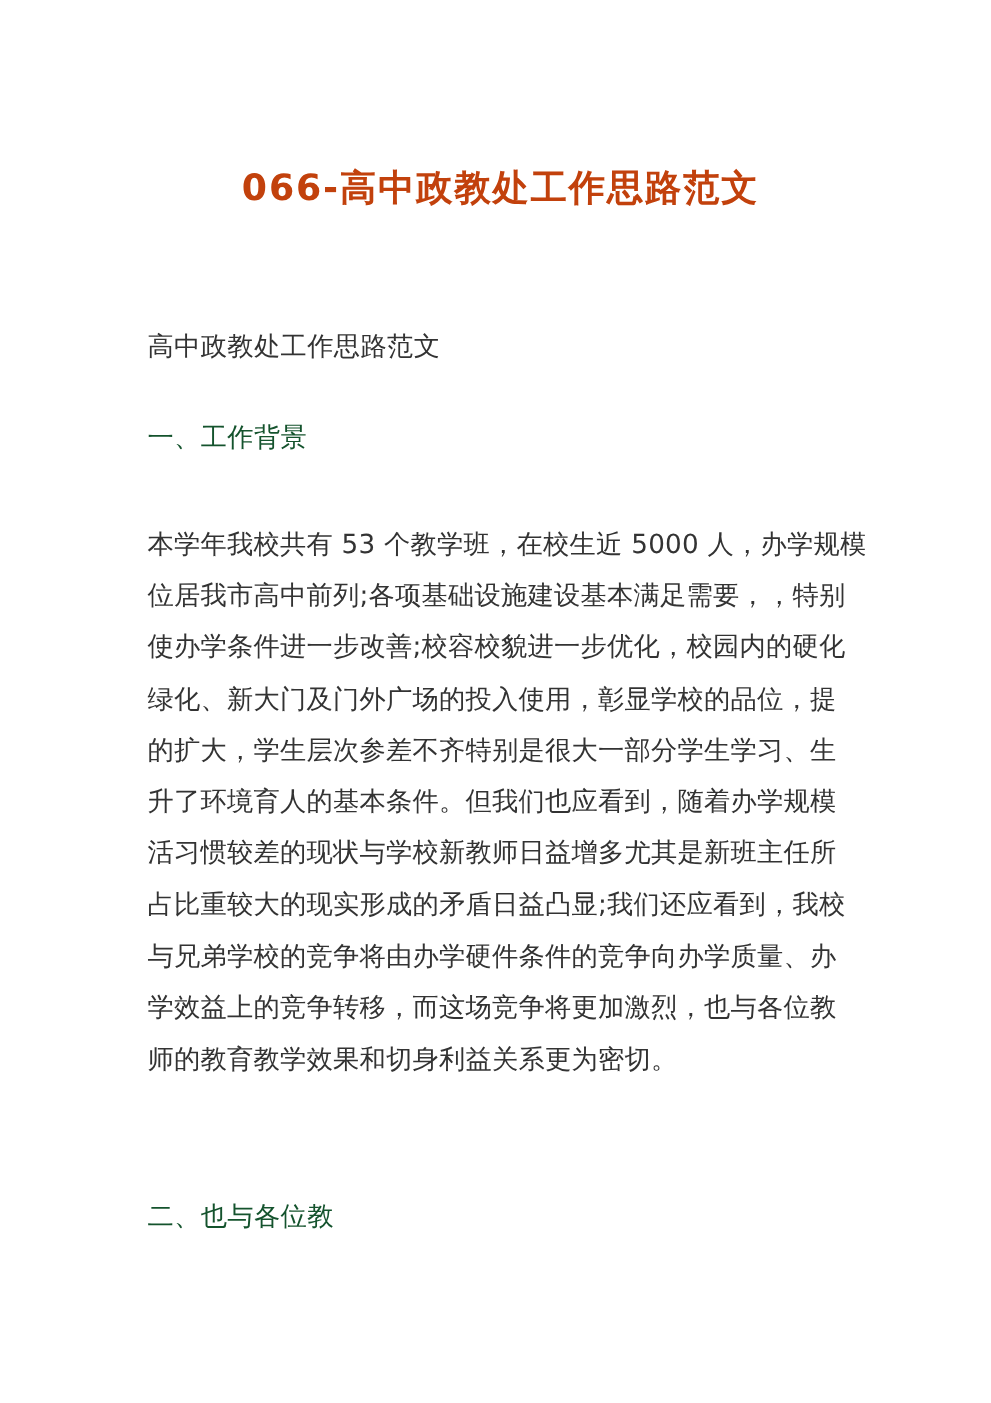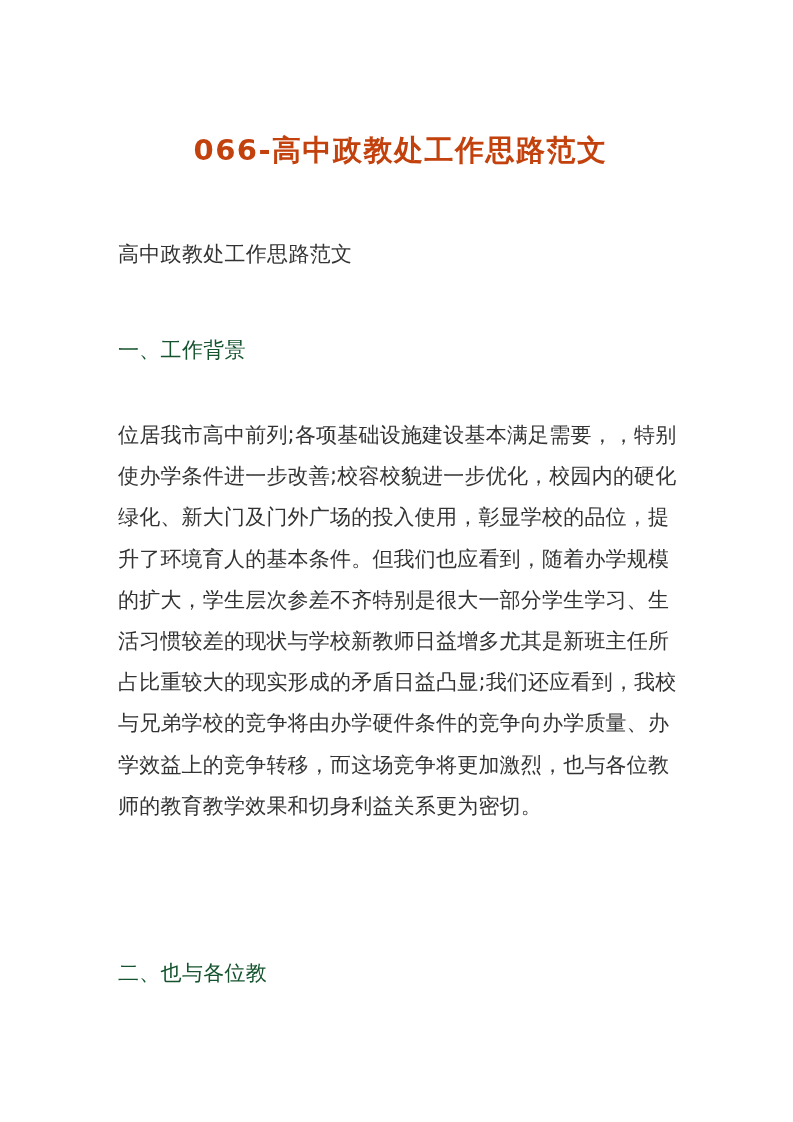--- a/index.html
+++ b/index.html
@@ -23,21 +23,21 @@
     margin: 4px;
     text-align: center;
     font-size: 29px;
     line-height: 34px;
     font-weight: bold;
     letter-spacing: 1.5px;
     color: #c2410c;
   }
   .subtitle {
     position: absolute;
-    top: 241px;
+    top: 264px;
     left: 118px;
     margin: 0;
     font-size: 21px;
     line-height: 26px;
     font-weight: normal;
     letter-spacing: 0.3px;
     color: #333333;
   }
   .section-heading {
     position: absolute;
@@ -70,25 +70,26 @@
 <body>
 
 <div class="page">
   <h1 class="doc-title">066-高中政教处工作思路范文</h1>
 
   <p class="subtitle">高中政教处工作思路范文</p>
 
   <p class="section-heading first">一、工作背景</p>
 
   <div class="body-block">
+      <div class="body-line">本学年我校共有 53 个教学班，在校生近 5000 人，办学规模</div>
       <div class="body-line">位居我市高中前列;各项基础设施建设基本满足需要，，特别</div>
       <div class="body-line">使办学条件进一步改善;校容校貌进一步优化，校园内的硬化</div>
       <div class="body-line">绿化、新大门及门外广场的投入使用，彰显学校的品位，提</div>
+      <div class="body-line">的扩大，学生层次参差不齐特别是很大一部分学生学习、生</div>
       <div class="body-line">升了环境育人的基本条件。但我们也应看到，随着办学规模</div>
-      <div class="body-line">的扩大，学生层次参差不齐特别是很大一部分学生学习、生</div>
       <div class="body-line">活习惯较差的现状与学校新教师日益增多尤其是新班主任所</div>
       <div class="body-line">占比重较大的现实形成的矛盾日益凸显;我们还应看到，我校</div>
       <div class="body-line">与兄弟学校的竞争将由办学硬件条件的竞争向办学质量、办</div>
       <div class="body-line">学效益上的竞争转移，而这场竞争将更加激烈，也与各位教</div>
       <div class="body-line">师的教育教学效果和切身利益关系更为密切。</div>
     </div>
 
   <p class="section-heading second">二、也与各位教</p>
 </div>
 

